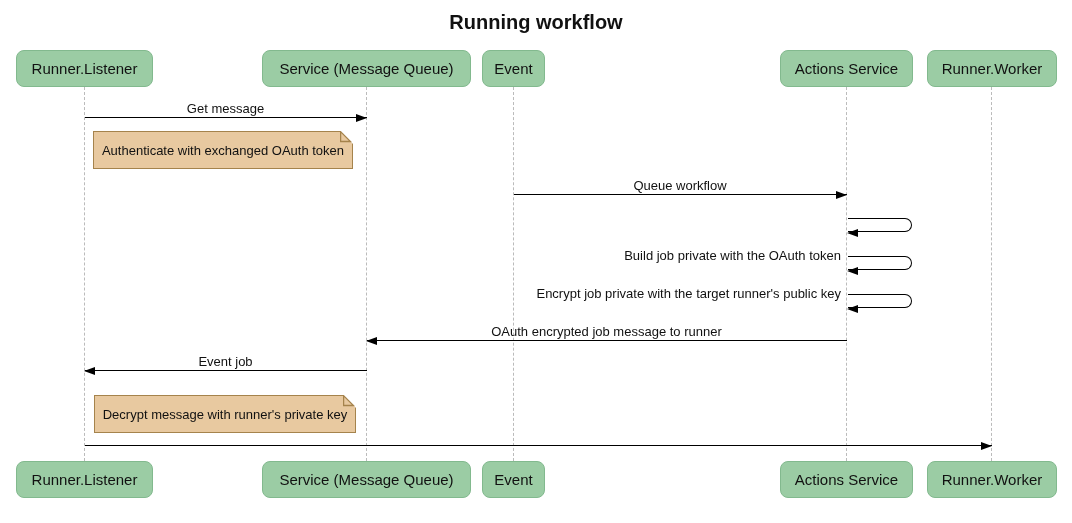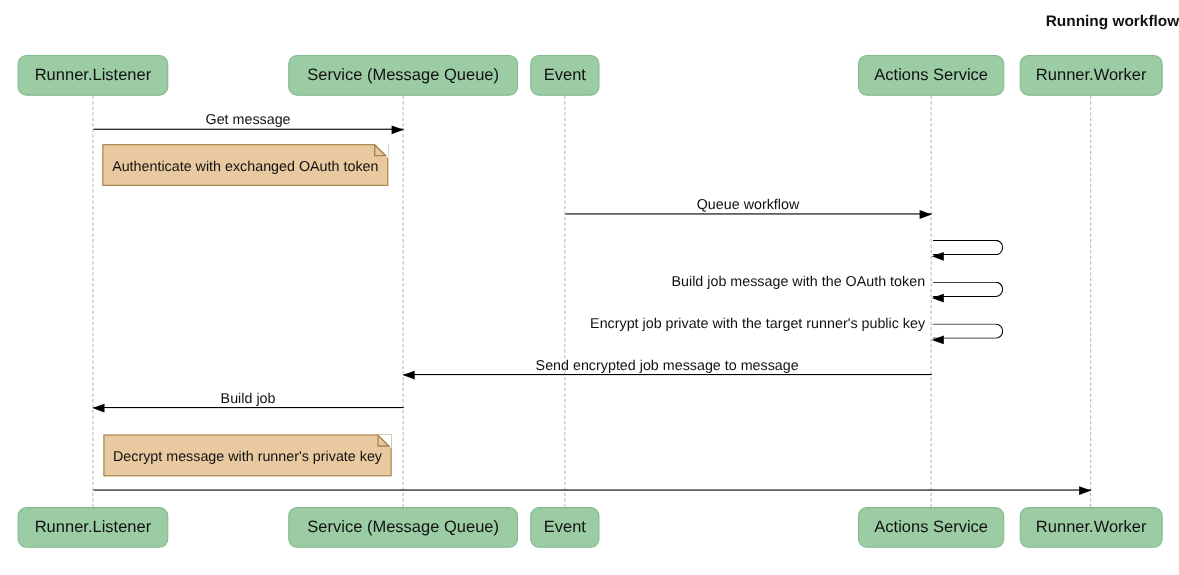--- a/index.html
+++ b/index.html
@@ -11,22 +11,22 @@
     --line:#000000;
     --text:#111111;
     --background:#FFFFFF;
   }
   html,body{margin:0;padding:0;background:var(--background);}
   .diagram{
     position:relative;width:1072px;height:523px;background:var(--background);
     font-family:"Liberation Sans",sans-serif;color:var(--text);overflow:hidden;
   }
   .title{
-    position:absolute;left:0;right:0;top:11px;text-align:right;
-    font-size:14px;font-weight:bold;
+    position:absolute;left:0;right:0;top:11px;text-align:center;
+    font-size:20px;font-weight:bold;
   }
   .lifeline{
     position:absolute;width:0;top:87px;height:374px;
     border-left:1px dashed var(--lifeline);
   }
   .participant{
     position:absolute;height:37px;box-sizing:border-box;
     background:var(--actor-fill);border:1px solid var(--actor-border);
     border-radius:8px;display:flex;align-items:center;justify-content:center;
     font-size:15px;white-space:nowrap;
@@ -96,36 +96,36 @@
 
   <div class="msg-label" style="left:680px;top:178px;">Queue workflow</div>
   <div class="msg-line" style="left:513.5px;top:194px;width:333px;">
     <span class="head head-r"></span>
   </div>
 
   <div class="selfloop" style="left:847.5px;top:218px;">
     <span class="head-loop"></span>
   </div>
 
-  <div class="msg-label ralign" style="right:231px;top:248px;">Build job message with the OAuth token</div>
+  <div class="msg-label ralign" style="right:231px;top:248px;">Build job private with the OAuth token</div>
   <div class="selfloop" style="left:847.5px;top:256px;">
     <span class="head-loop"></span>
   </div>
 
   <div class="msg-label ralign" style="right:231px;top:286px;">Encrypt job private with the target runner's public key</div>
   <div class="selfloop" style="left:847.5px;top:294px;">
     <span class="head-loop"></span>
   </div>
 
-  <div class="msg-label" style="left:606.5px;top:324px;">Send encrypted job message to message</div>
+  <div class="msg-label" style="left:606.5px;top:324px;">OAuth encrypted job message to runner</div>
   <div class="msg-line" style="left:366.5px;top:340px;width:480px;">
     <span class="head head-l"></span>
   </div>
 
-  <div class="msg-label" style="left:225.5px;top:354px;">Build job</div>
+  <div class="msg-label" style="left:225.5px;top:354px;">Event job</div>
   <div class="msg-line" style="left:84.5px;top:370px;width:282px;">
     <span class="head head-l"></span>
   </div>
 
   <div class="note" style="left:94px;top:395px;width:262px;">
     <span>Decrypt message with runner's private key</span>
     <svg class="fold" width="13" height="13">
       <polygon class="fold-bg" points="0,0 13,0 13,13"></polygon>
       <polygon class="fold-flap" points="0.6,0.6 10.5,10.5 0.6,10.5"></polygon>
     </svg>

